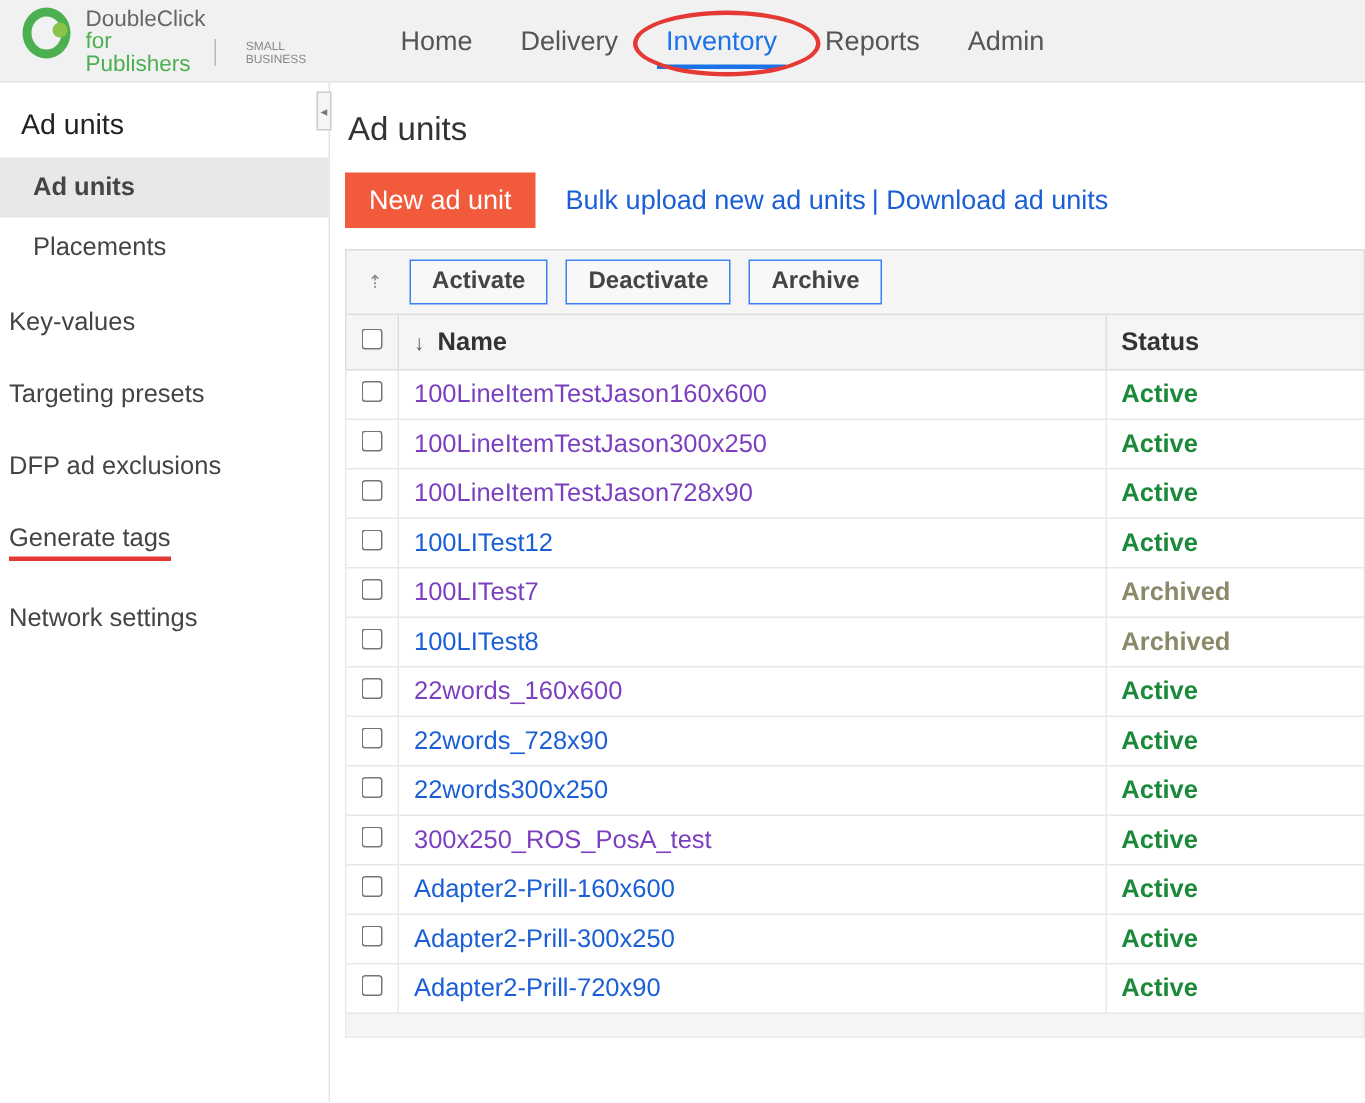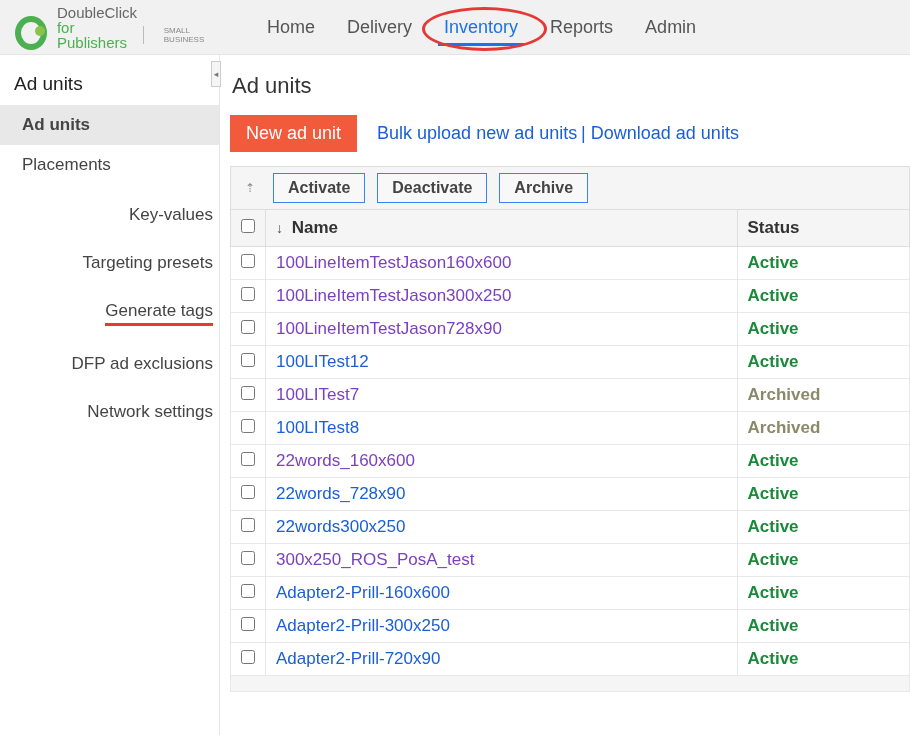--- a/index.html
+++ b/index.html
@@ -14,21 +14,21 @@
   .header {
     background: #f1f1f1;
     height: 55px;
     display: flex;
     align-items: center;
     padding: 0 15px;
     border-bottom: 1px solid #e5e5e5;
   }
   .logo-wrap {
     display: flex;
-    align-items: flex-end;
+    align-items: flex-start;
     width: 210px;
   }
   .logo-circle {
     width: 34px; height: 34px;
     border: 6px solid #4caf50;
     border-radius: 50%;
     margin-right: 10px;
     position: relative;
   }
   .logo-circle::after {
@@ -98,21 +98,20 @@
   }
   .side-item.selected {
     background: #e8e8e8;
     font-weight: bold;
   }
   .side-link {
     padding: 20px 6px 8px;
     font-size: 17px;
     color: #444;
     cursor: pointer;
-    text-align: right;
   }
   .red-underline {
     border-bottom: 3px solid #e53935;
     padding-bottom: 2px;
     display: inline-block;
   }
   
   .content { flex: 1; padding: 8px 0 0 10px; }
   .page-title { font-size: 22px; color: #333; padding: 10px 0 16px 2px; }
   .action-row { display: flex; align-items: center; gap: 20px; padding-bottom: 14px; }
@@ -188,24 +187,24 @@
 
 <div class="main">
 
   <div class="sidebar">
     <div class="collapse-handle">◂</div>
     <div class="side-group-title">Ad units</div>
     <div class="side-item selected">Ad units</div>
     <div class="side-item">Placements</div>
     <div class="side-link">Key-values</div>
     <div class="side-link">Targeting presets</div>
+    <div class="side-link">DFP ad exclusions</div>
     <div class="side-link">
       <span class="red-underline">Generate tags</span>
     </div>
-    <div class="side-link">DFP ad exclusions</div>
     <div class="side-link">Network settings</div>
   </div>
 
   <div class="content">
     <div class="page-title">Ad units</div>
 
     <div class="action-row">
       <button class="btn-primary">New ad unit</button>
       <div>
         <span class="link">Bulk upload new ad units</span>

